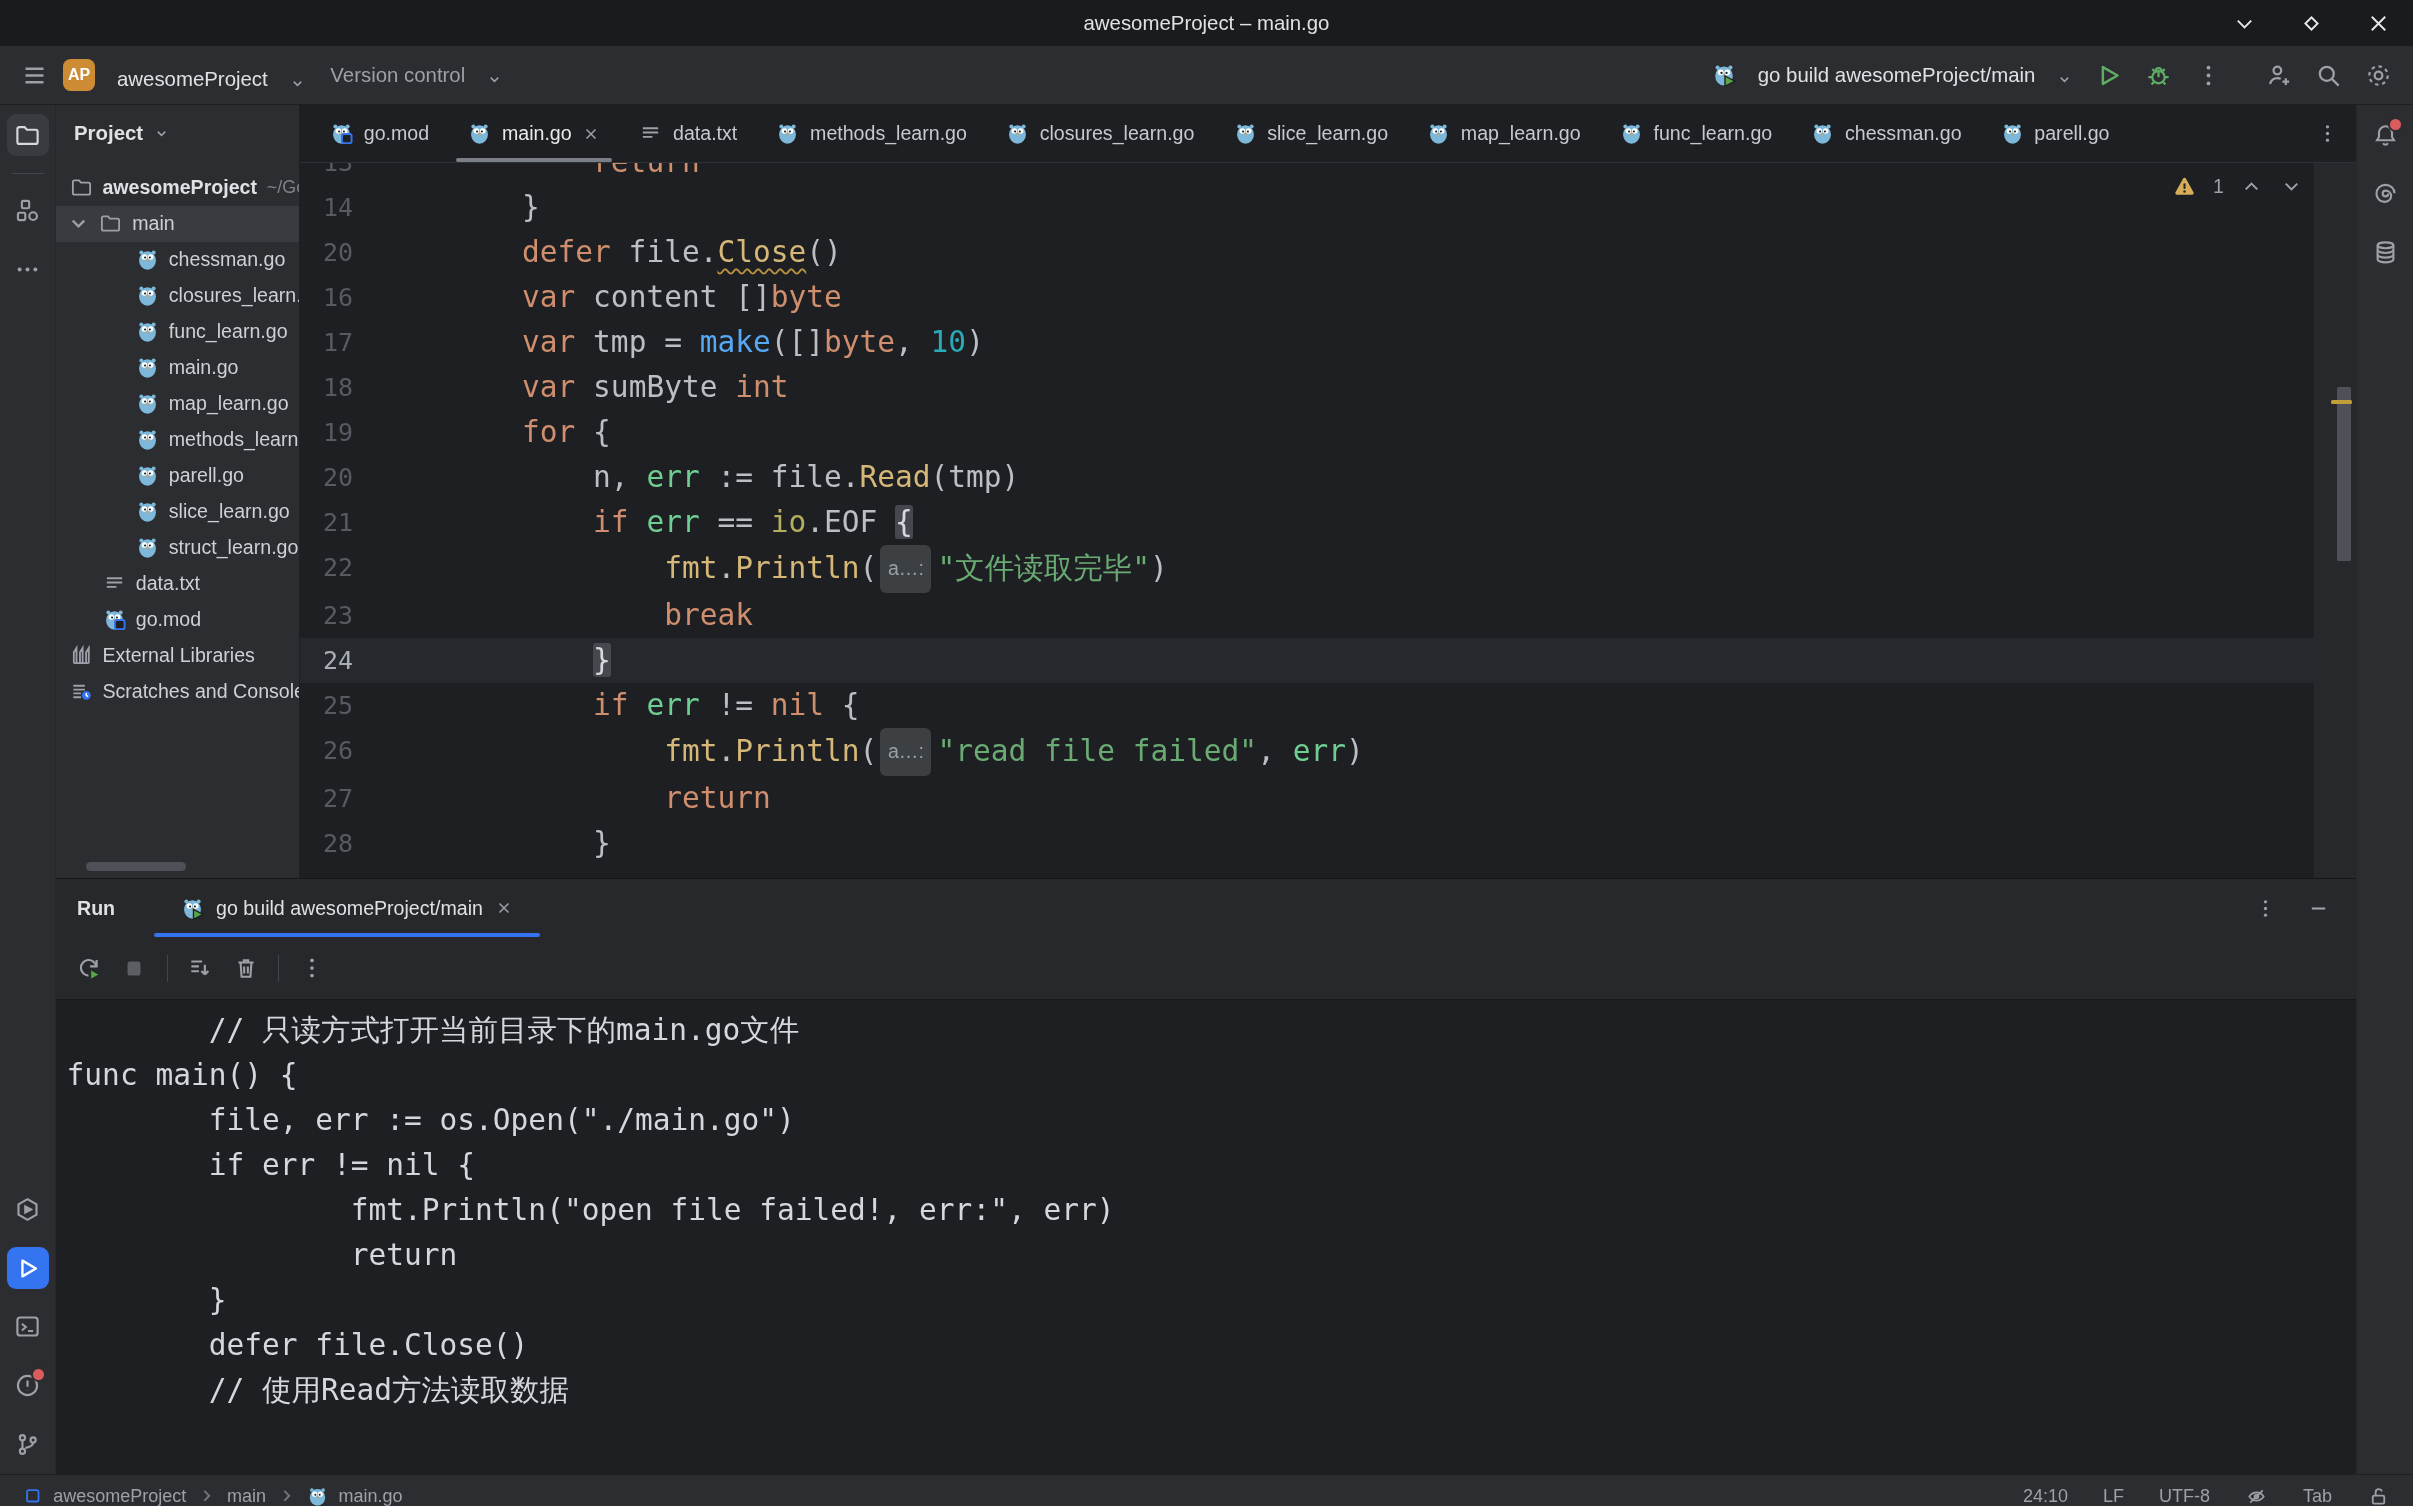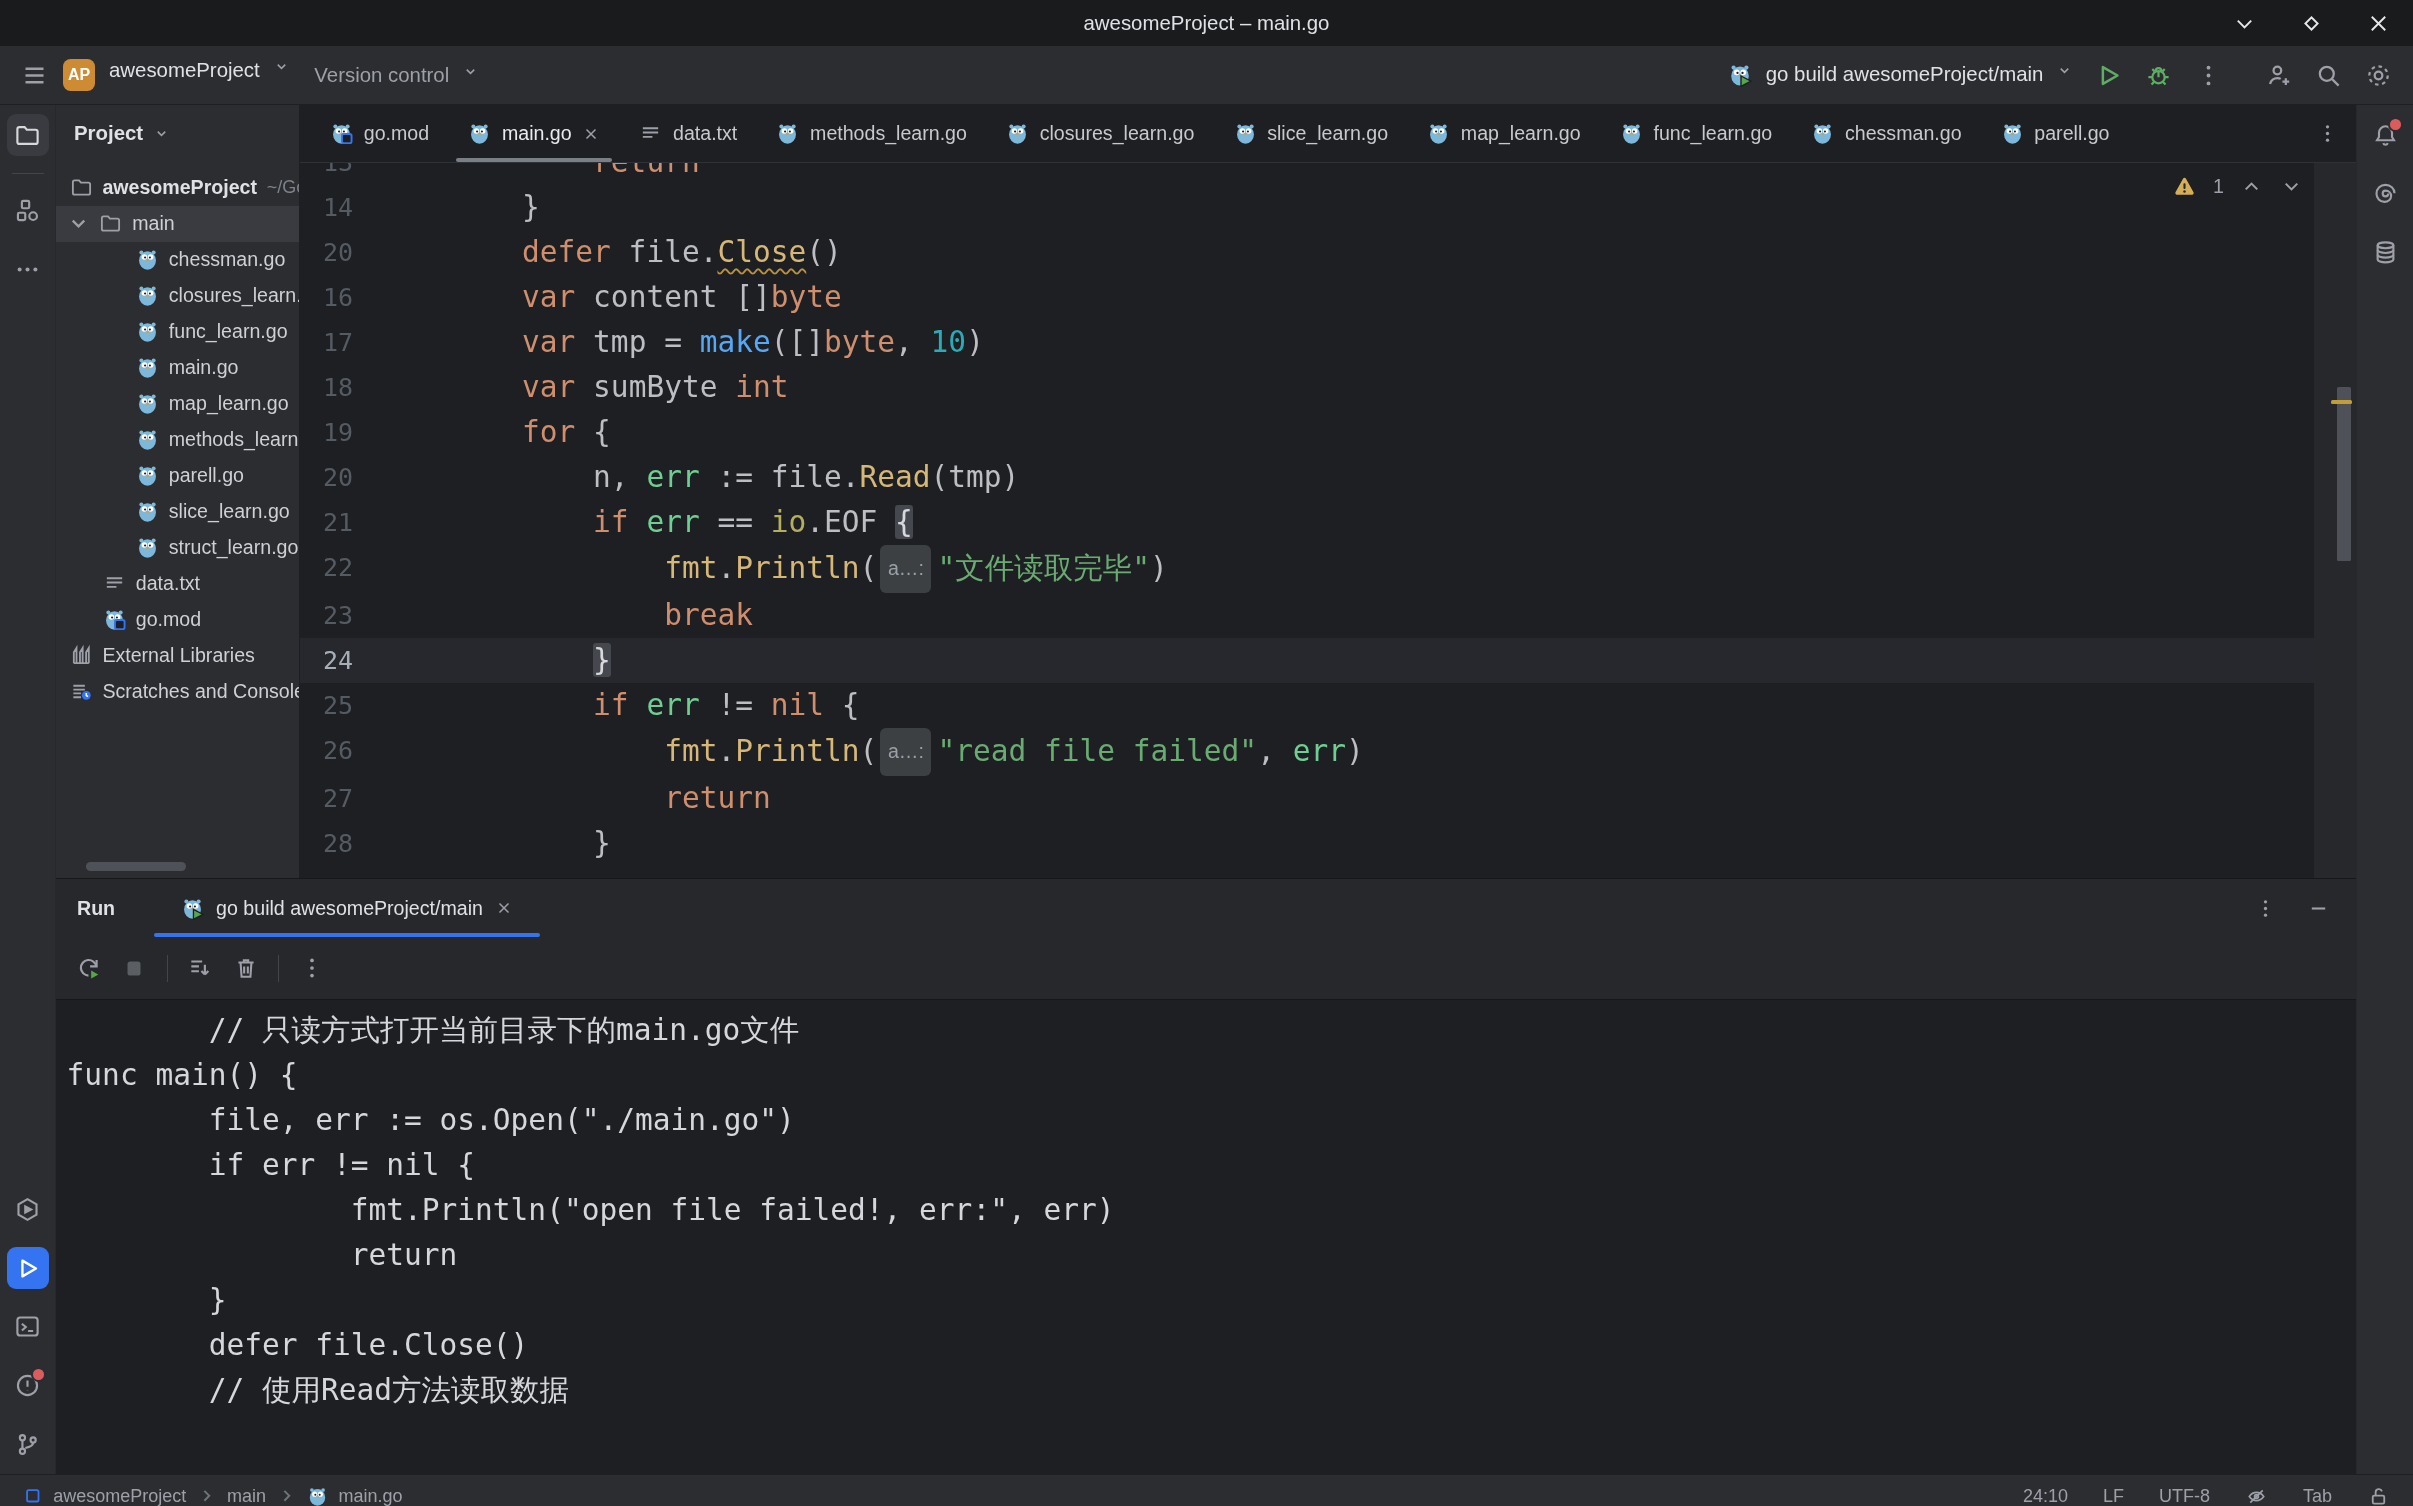--- a/index.html
+++ b/index.html
@@ -15,21 +15,21 @@
   .win-controls .ic{width:23px;height:23px;color:#e6e8ea}
 
   
   .toolbar{height:58px;background:#2b2d30;border-bottom:0.8px solid #1e1f22;
            display:flex;align-items:center;padding:0 21px;gap:15px;font-size:20.4px}
   .ap-badge{width:32px;height:32px;border-radius:7.6px;background:#cd8b33;color:#fff;
             font-weight:bold;font-size:16px;display:flex;align-items:center;justify-content:center}
   .muted{color:#9da0a8}
   .chev{width:15px;height:15px;color:#9da0a8}
   .tb-right{margin-left:auto;display:flex;align-items:center;gap:23px}
-  .tb-btn{display:flex;align-items:flex-start;gap:14px}
+  .tb-btn{display:flex;align-items:flex-end;gap:22px}
   .tb-ic{width:27px;height:27px;color:#9da0a8}
 
   
   .main{display:flex;height:1369px}
   .stripe{width:55px;background:#2b2d30;display:flex;flex-direction:column;align-items:center;
           padding:9px 0;gap:16.6px}
   .stripe.left{border-right:0.8px solid #26282b}
   .stripe.right{width:56px;border-left:0.8px solid #26282b}
   .stripe-btn{width:42px;height:42px;border-radius:9px;display:flex;align-items:center;
               justify-content:center;color:#9da0a8;position:relative}

